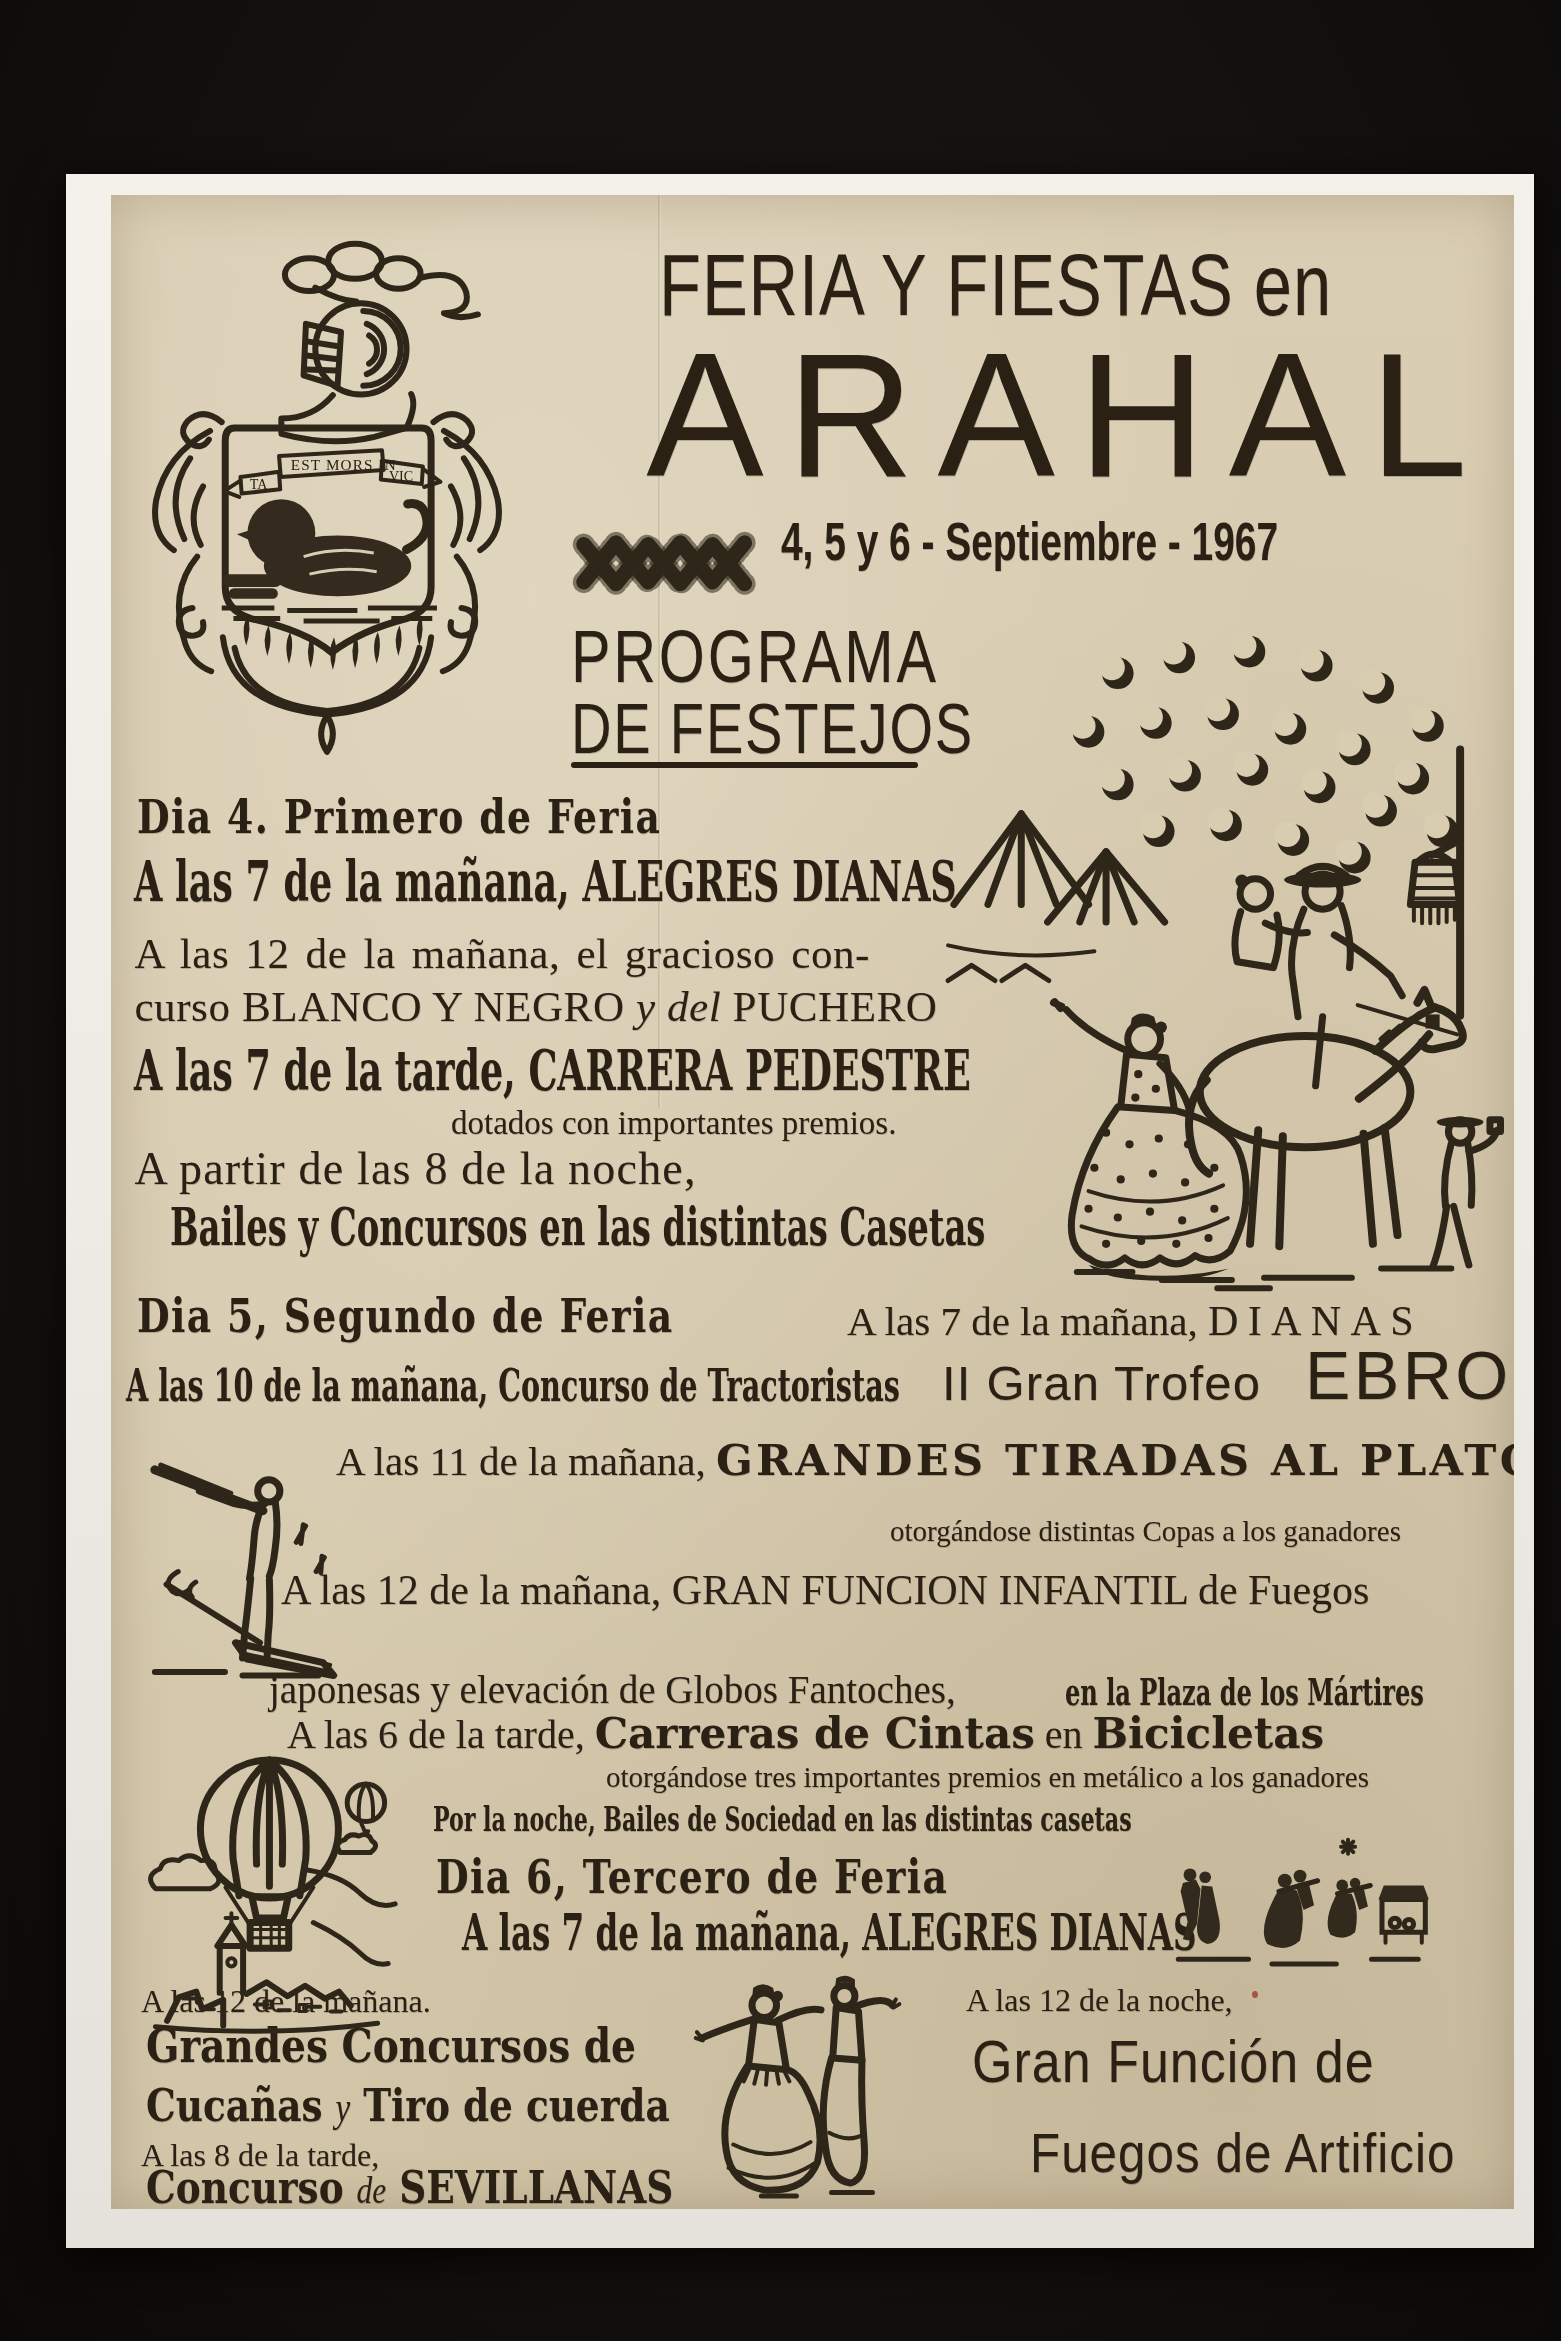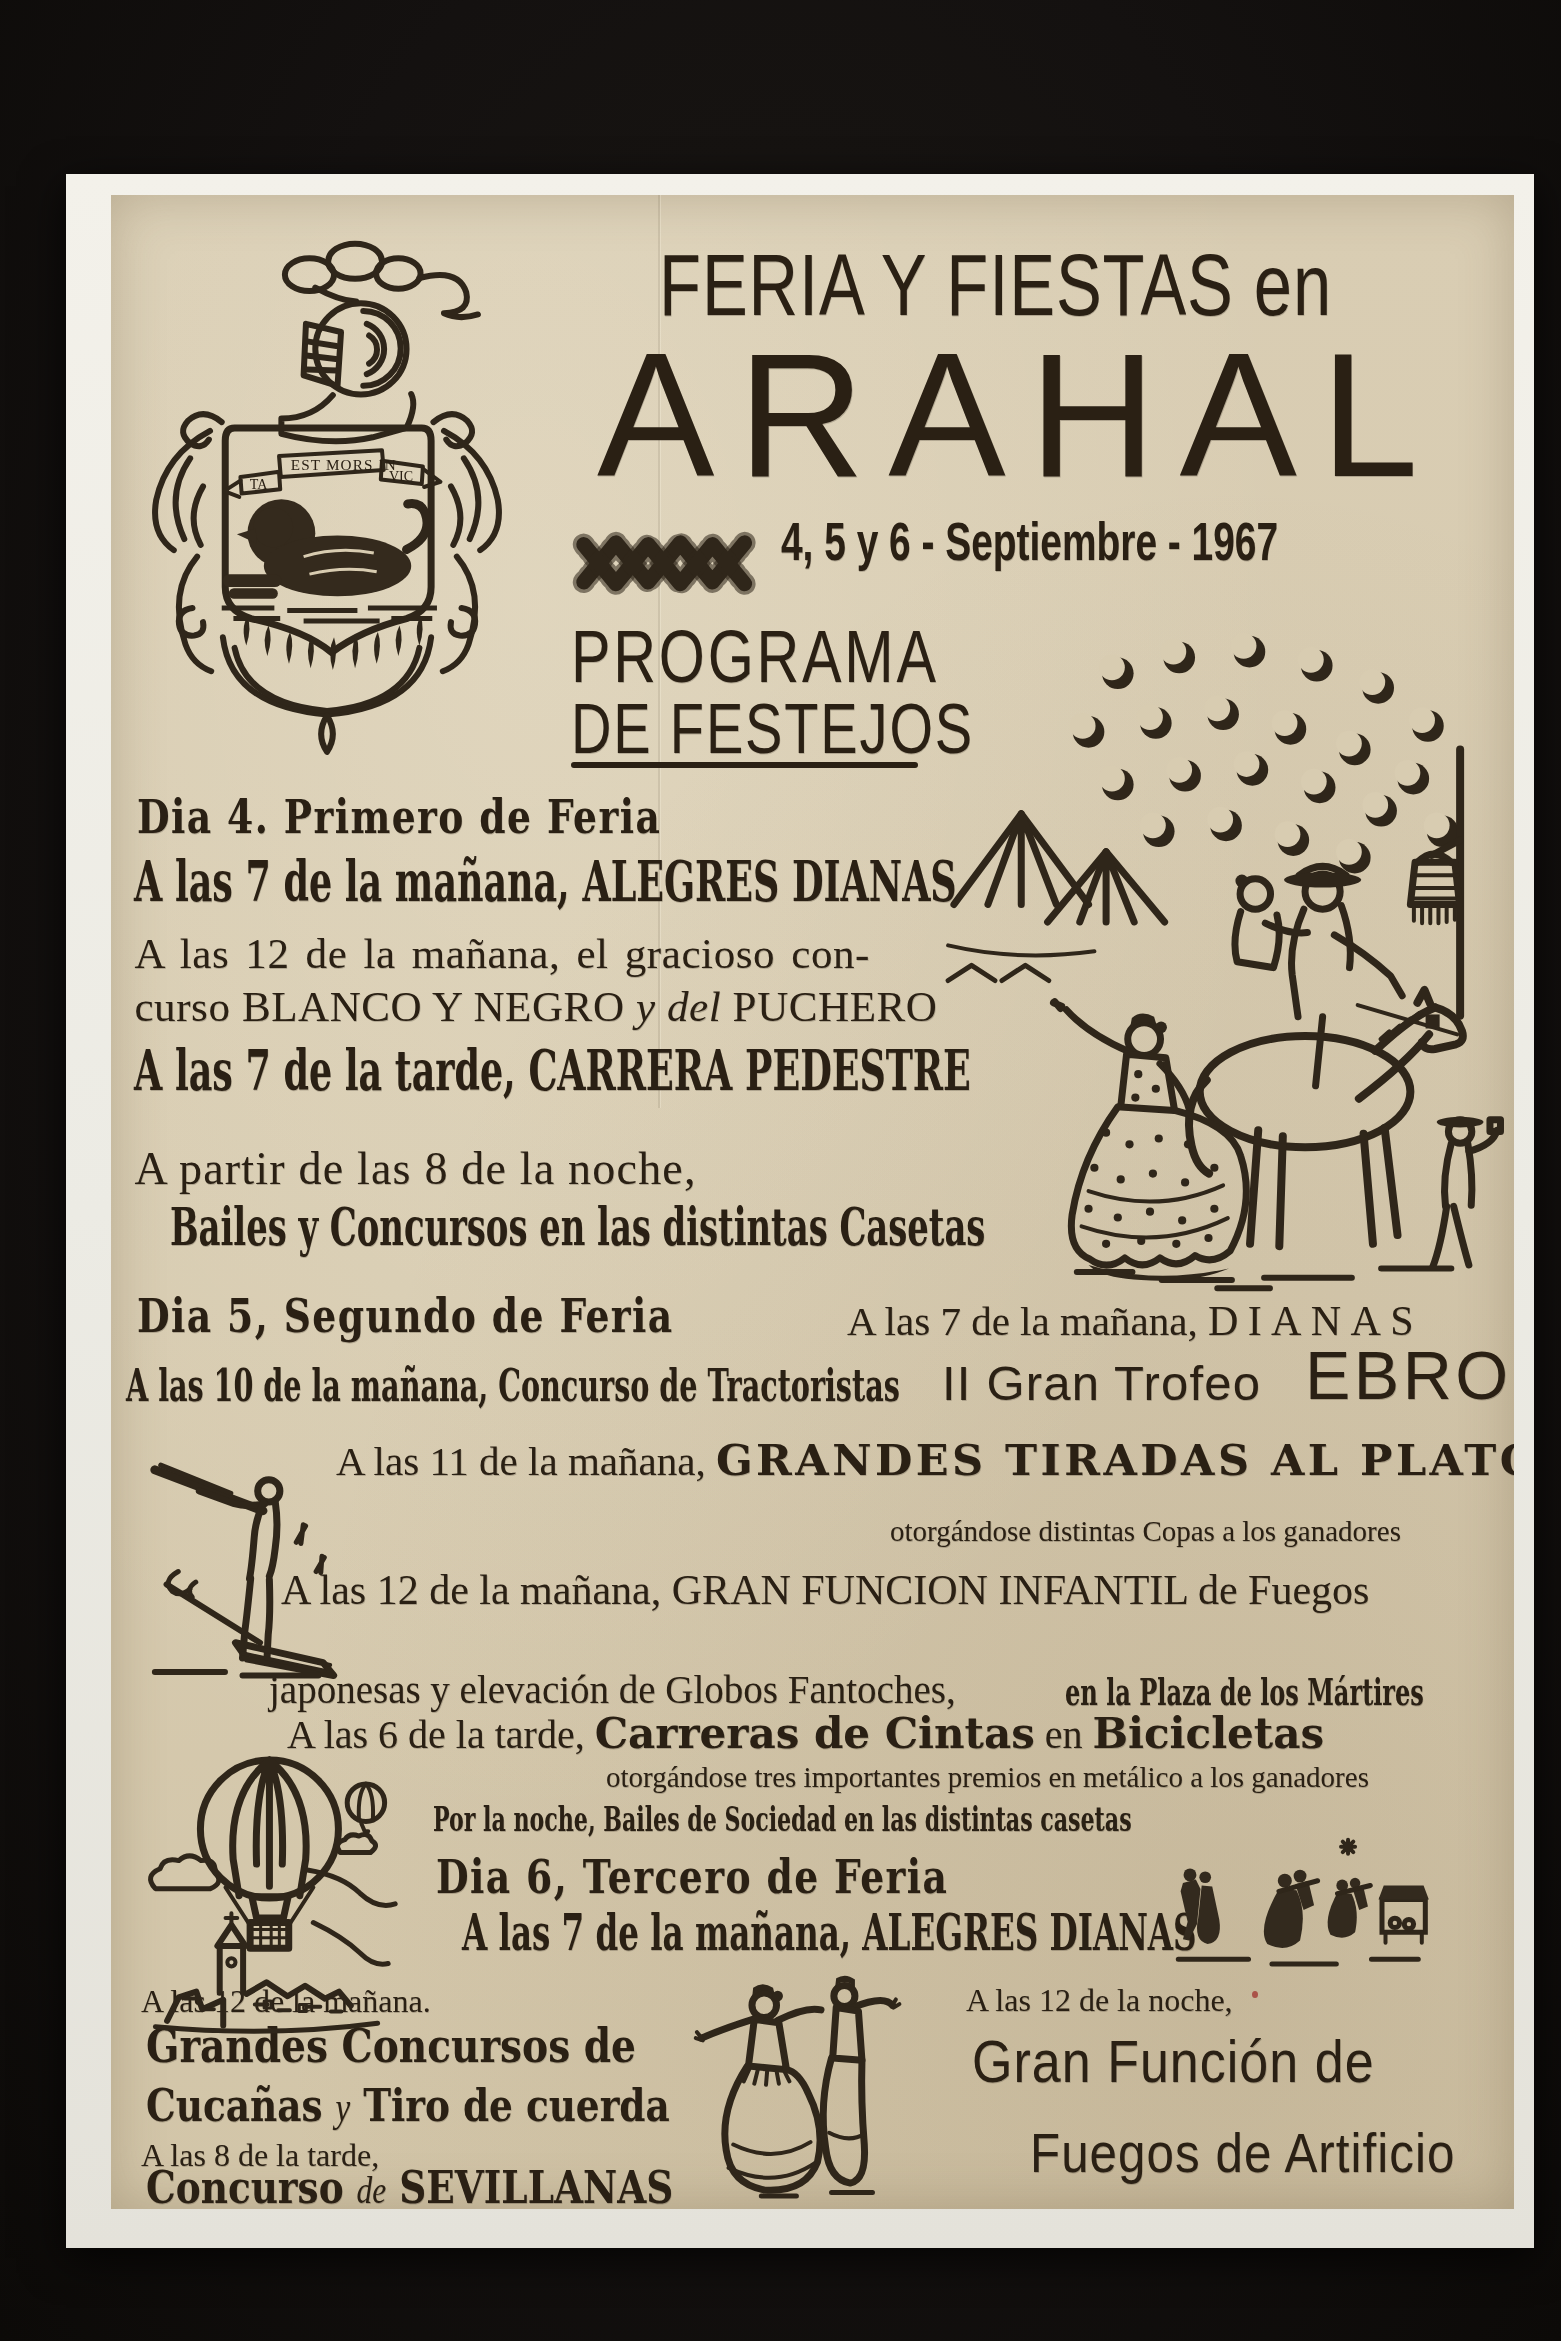--- a/index.html
+++ b/index.html
@@ -127,21 +127,21 @@
         <path d="M150,648 h90 M262,652 h120 M400,648 h118 M170,666 h80 M290,670 h130 M440,666 h70"></path>
       </g>
       <g font-family="Liberation Serif, serif" fill="#2a2014">
         <text x="268" y="412" font-size="26" letter-spacing="2">EST MORS IN</text>
         <text x="198" y="444" font-size="24">TA</text>
         <text x="436" y="430" font-size="24">VIC</text>
       </g>
     </svg>
 
     <div class="t sans cx78c" style="left:463px;top:46px;width:773px;text-align:center;font-size:88px;letter-spacing:1.2px;">FERIA Y FIESTAS en</div>
-    <div class="t sans" style="left:486px;top:132px;width:943px;font-size:176px;letter-spacing:23.4px;">ARAHAL</div>
+    <div class="t sans" style="left:486px;top:132px;width:943px;text-align:center;font-size:176px;letter-spacing:23.4px;">ARAHAL</div>
 
     <svg style="left:464px;top:333px;" width="193" height="66" viewBox="0 0 330 112">
       <g stroke="#2f261a" fill="none" stroke-linejoin="round" stroke-linecap="round">
         <path d="M15,92 L70,25 L125,92 L180,25 L235,92 L290,25" stroke-width="15"></path>
         <path d="M15,28 L70,95 L125,28 L180,95 L235,28 L290,95" stroke-width="15"></path>
         <path d="M15,92 L70,25 L125,92 L180,25 L235,92 L290,25" stroke-width="22" stroke-dasharray="2 5" opacity=".55"></path>
         <path d="M15,28 L70,95 L125,28 L180,95 L235,28 L290,95" stroke-width="22" stroke-dasharray="2 5" opacity=".55"></path>
       </g>
     </svg>
 
@@ -304,20 +304,21 @@
         </g>
         <path d="M300,1086 q110,34 240,6 q-60,26 -150,20 q-70,-4 -90,-26z" fill="#2f261a" stroke="none"></path>
       </g>
     </svg>
 
     <div class="t slab cx80" style="left:26px;top:598px;font-size:47px;letter-spacing:1.8px;">Dia 4. Primero de Feria</div>
     <div class="t slab cx65" style="left:23.4px;top:658px;font-size:56px;">A las 7 de la mañana, ALEGRES DIANAS</div>
     <div class="t serif" style="left:23.4px;top:737px;font-size:43px;letter-spacing:0.6px;word-spacing:4.7px;">A las 12 de la mañana,  el gracioso con-</div>
     <div class="t serif" style="left:23.4px;top:790px;font-size:43px;letter-spacing:0.6px;"><span>curso BLANCO Y NEGRO </span><span class="it">y del</span><span> PUCHERO</span></div>
     <div class="t slab cx65" style="left:23.4px;top:847px;font-size:56px;">A las 7 de la tarde, CARRERA PEDESTRE</div>
+    <div class="t serif" style="left:340px;top:912px;font-size:33px;">dotados con importantes premios.</div>
     <div class="t serif" style="left:23.4px;top:951px;font-size:46px;letter-spacing:1.2px;">A partir de las 8 de la noche,</div>
     <div class="t slab cx65" style="left:59px;top:1006px;font-size:52px;">Bailes y Concursos en las distintas Casetas</div>
 
     <div class="t slab cx80" style="left:26px;top:1097px;font-size:47px;letter-spacing:1.8px;">Dia 5, Segundo de Feria</div>
     <div class="t serif" style="left:708px;top:1105px;font-size:41px;margin-left:28px;"><span>A las 7 de la mañana, </span><span style="font-size:42px;letter-spacing:9.4px;">DIANAS</span></div>
 
     <div class="t slab cx65" style="left:14.6px;top:1169px;font-size:44px;">A las 10 de la mañana, Concurso de Tractoristas</div>
     <div class="t sans" style="left:831px;top:1164px;font-size:49px;letter-spacing:1.2px;">II Gran Trofeo</div>
     <div class="t sans" style="left:1194px;top:1146px;font-size:68px;font-weight:400;letter-spacing:3.5px;">EBRO</div>
 

